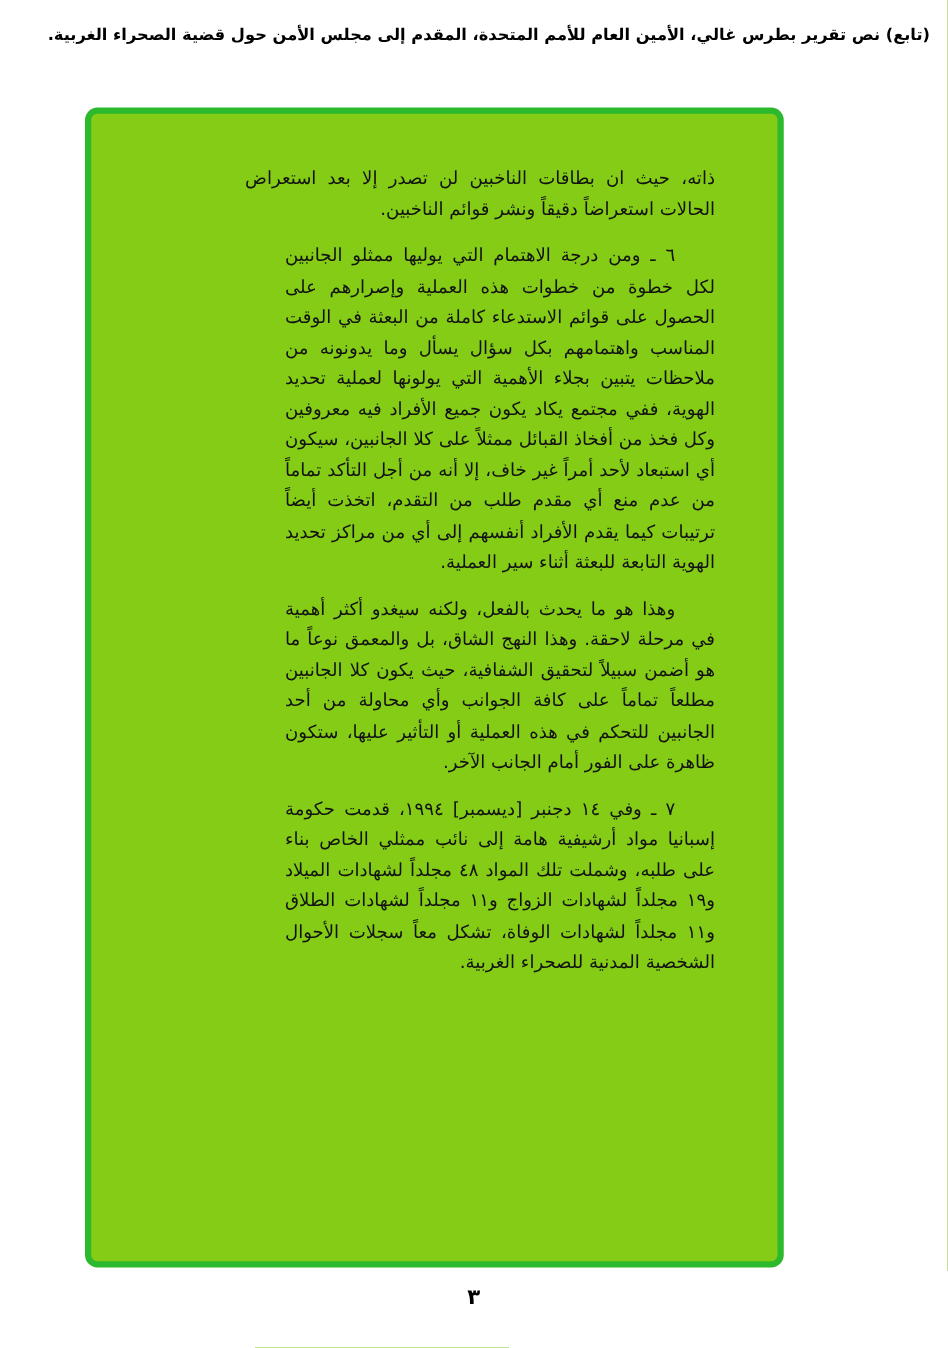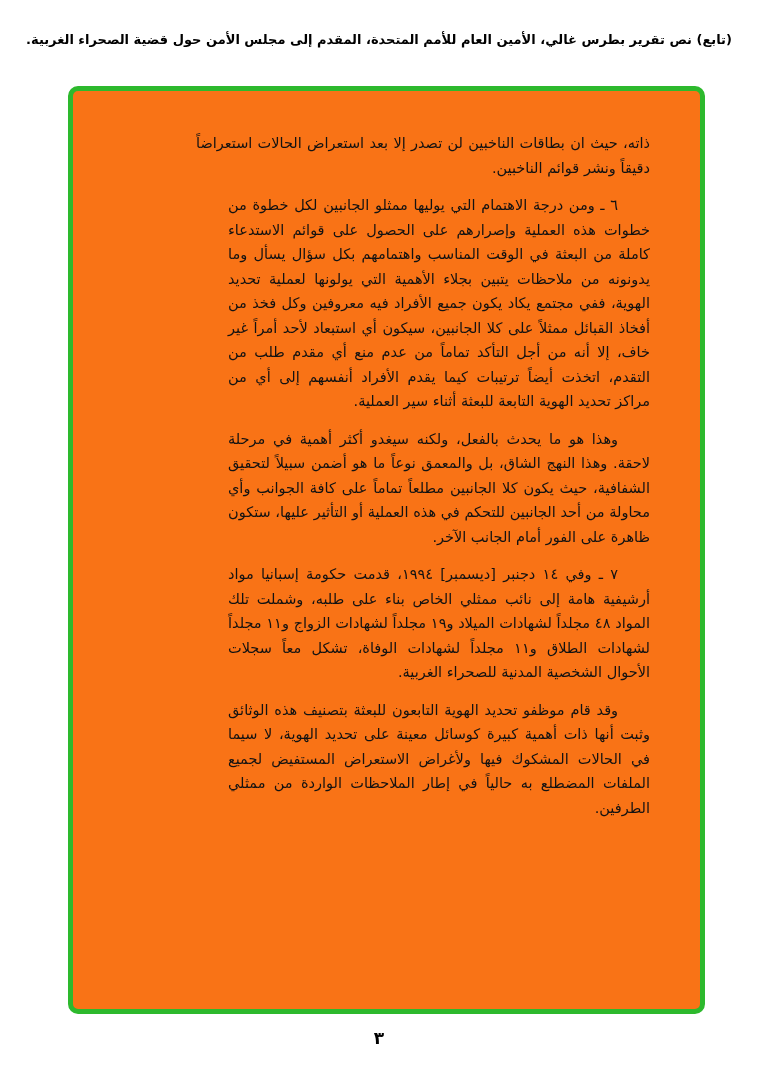--- a/index.html
+++ b/index.html
@@ -11,48 +11,48 @@
     width:758px;
     height:1078px;
     background:#ffffff;
     position:relative;
     font-family:"DejaVu Sans", sans-serif;
     color:var(--ink);
     overflow:hidden;
   }
   .doc-header{
     direction:rtl;
-    text-align:center;
-    padding-top:31px;
+    text-align:right;
+    padding-top:20px;
   }
   .doc-title{
     font-size:13px;
     font-weight:bold;
     color:#000;
     line-height:18px;
     padding:0 14px;
   }
   .doc-source{
     font-size:10.5px;
     font-weight:bold;
     color:#000;
     margin-top:11px;
     line-height:14px;
     padding:0 30px;
   }
   .green-box{
     position:absolute;
     left:68px;
     top:86px;
-    width:637px;
+    width:559px;
     height:928px;
     box-sizing:border-box;
     border:5px solid var(--frame-green);
     border-radius:10px;
-    background:#f97316;
+    background:#84cc16;
     overflow:hidden;
   }
   .text-block{
     direction:rtl;
     unicode-bidi:embed;
     text-align:justify;
     position:absolute;
     top:40px;
     right:50px;
     left:123px;
@@ -87,19 +87,18 @@
 <header class="doc-header">
   <div class="doc-title">(تابع) نص تقرير بطرس غالي، الأمين العام للأمم المتحدة، المقدم إلى مجلس الأمن حول قضية الصحراء الغربية.</div>
 </header>
 
 <div class="green-box">
   <div class="text-block">
     <p class="para">ذاته، حيث ان بطاقات الناخبين لن تصدر إلا بعد استعراض الحالات استعراضاً دقيقاً ونشر قوائم الناخبين.</p>
     <p class="para indent">٦ ـ ومن درجة الاهتمام التي يوليها ممثلو الجانبين لكل خطوة من خطوات هذه العملية وإصرارهم على الحصول على قوائم الاستدعاء كاملة من البعثة في الوقت المناسب واهتمامهم بكل سؤال يسأل وما يدونونه من ملاحظات يتبين بجلاء الأهمية التي يولونها لعملية تحديد الهوية، ففي مجتمع يكاد يكون جميع الأفراد فيه معروفين وكل فخذ من أفخاذ القبائل ممثلاً على كلا الجانبين، سيكون أي استبعاد لأحد أمراً غير خاف، إلا أنه من أجل التأكد تماماً من عدم منع أي مقدم طلب من التقدم، اتخذت أيضاً ترتيبات كيما يقدم الأفراد أنفسهم إلى أي من مراكز تحديد الهوية التابعة للبعثة أثناء سير العملية.</p>
     <p class="para indent">وهذا هو ما يحدث بالفعل، ولكنه سيغدو أكثر أهمية في مرحلة لاحقة. وهذا النهج الشاق، بل والمعمق نوعاً ما هو أضمن سبيلاً لتحقيق الشفافية، حيث يكون كلا الجانبين مطلعاً تماماً على كافة الجوانب وأي محاولة من أحد الجانبين للتحكم في هذه العملية أو التأثير عليها، ستكون ظاهرة على الفور أمام الجانب الآخر.</p>
     <p class="para indent">٧ ـ وفي ١٤ دجنبر [ديسمبر] ١٩٩٤، قدمت حكومة إسبانيا مواد أرشيفية هامة إلى نائب ممثلي الخاص بناء على طلبه، وشملت تلك المواد ٤٨ مجلداً لشهادات الميلاد و١٩ مجلداً لشهادات الزواج و١١ مجلداً لشهادات الطلاق و١١ مجلداً لشهادات الوفاة، تشكل معاً سجلات الأحوال الشخصية المدنية للصحراء الغربية.</p>
-    <p class="para indent">وقد قام موظفو تحديد الهوية التابعون للبعثة بتصنيف هذه الوثائق وثبت أنها ذات أهمية كبيرة كوسائل معينة على تحديد الهوية، لا سيما في الحالات المشكوك فيها ولأغراض الاستعراض المستفيض لجميع الملفات المضطلع به حالياً في إطار الملاحظات الواردة من ممثلي الطرفين.</p>
   </div>
 </div>
 
 <footer class="page-footer">
   <span class="page-number">٣</span>
 </footer>
 
 </body></html>

